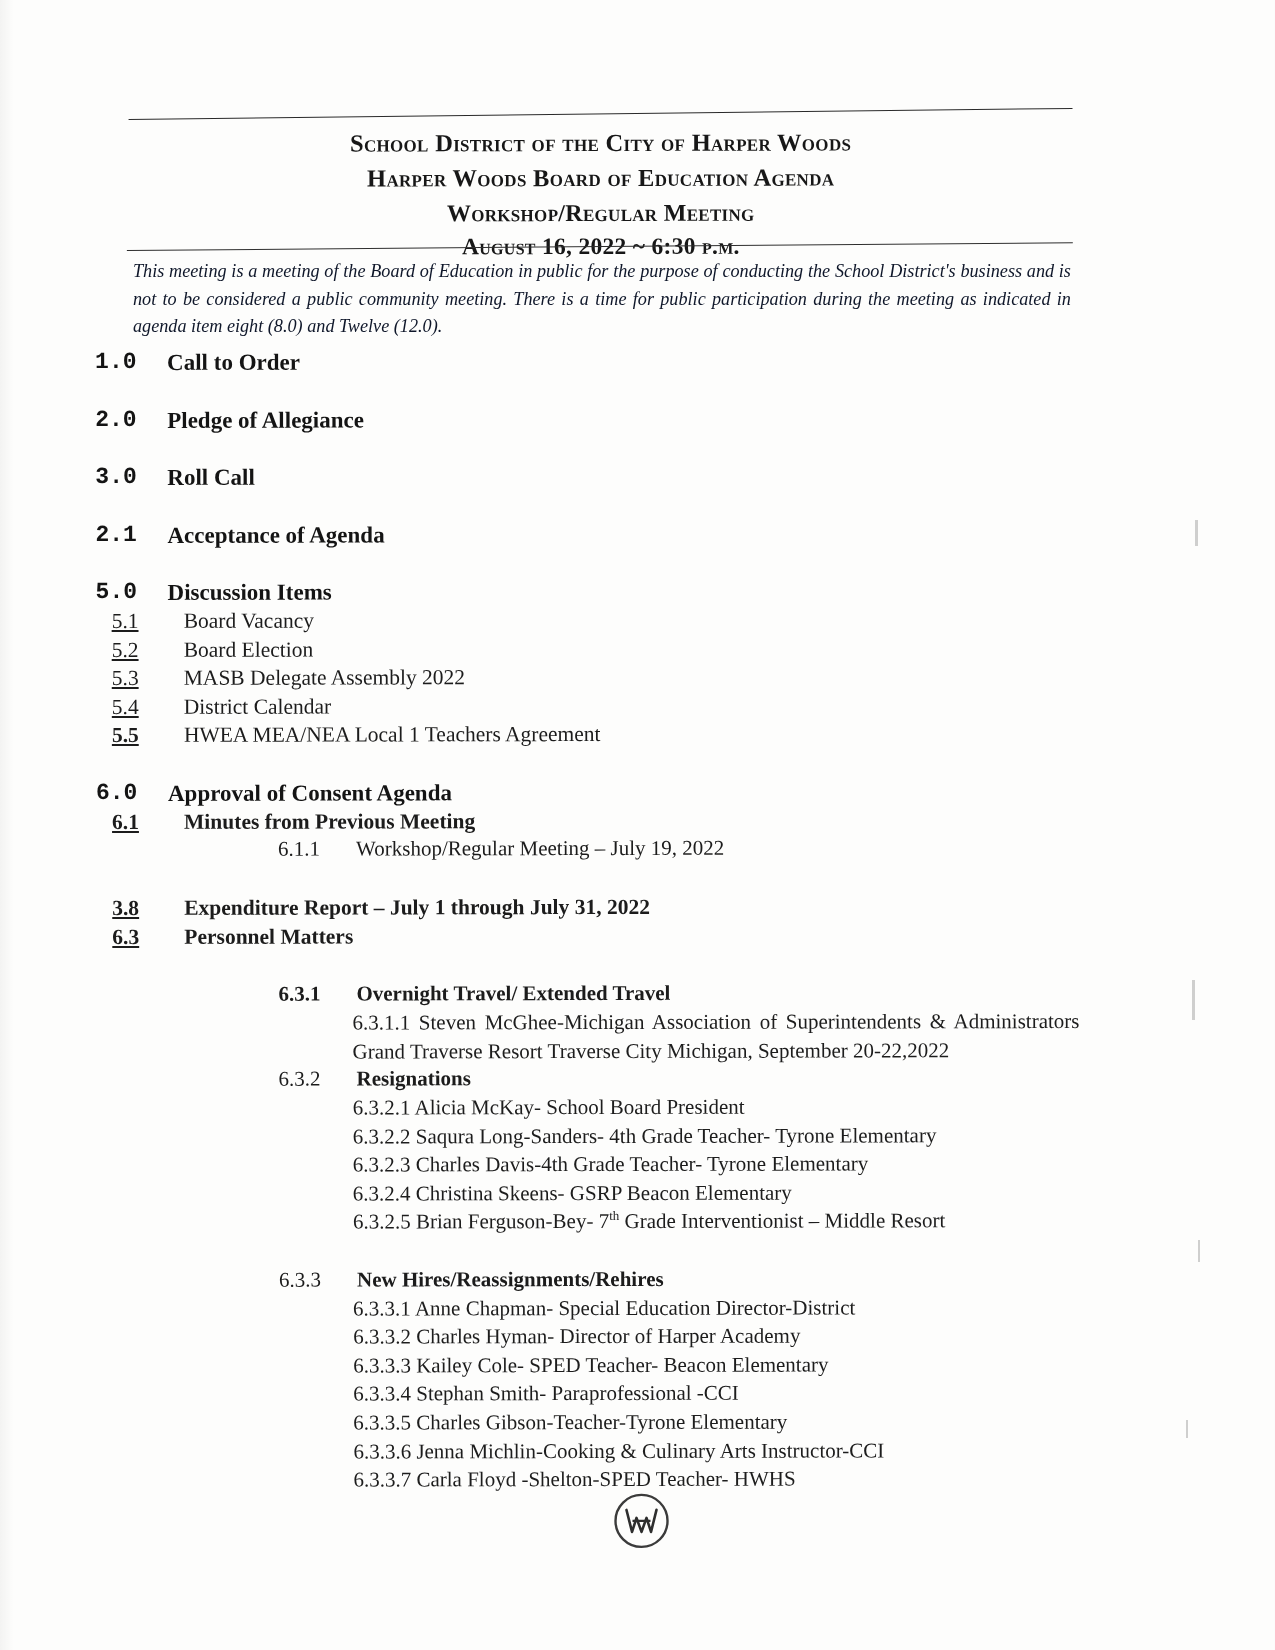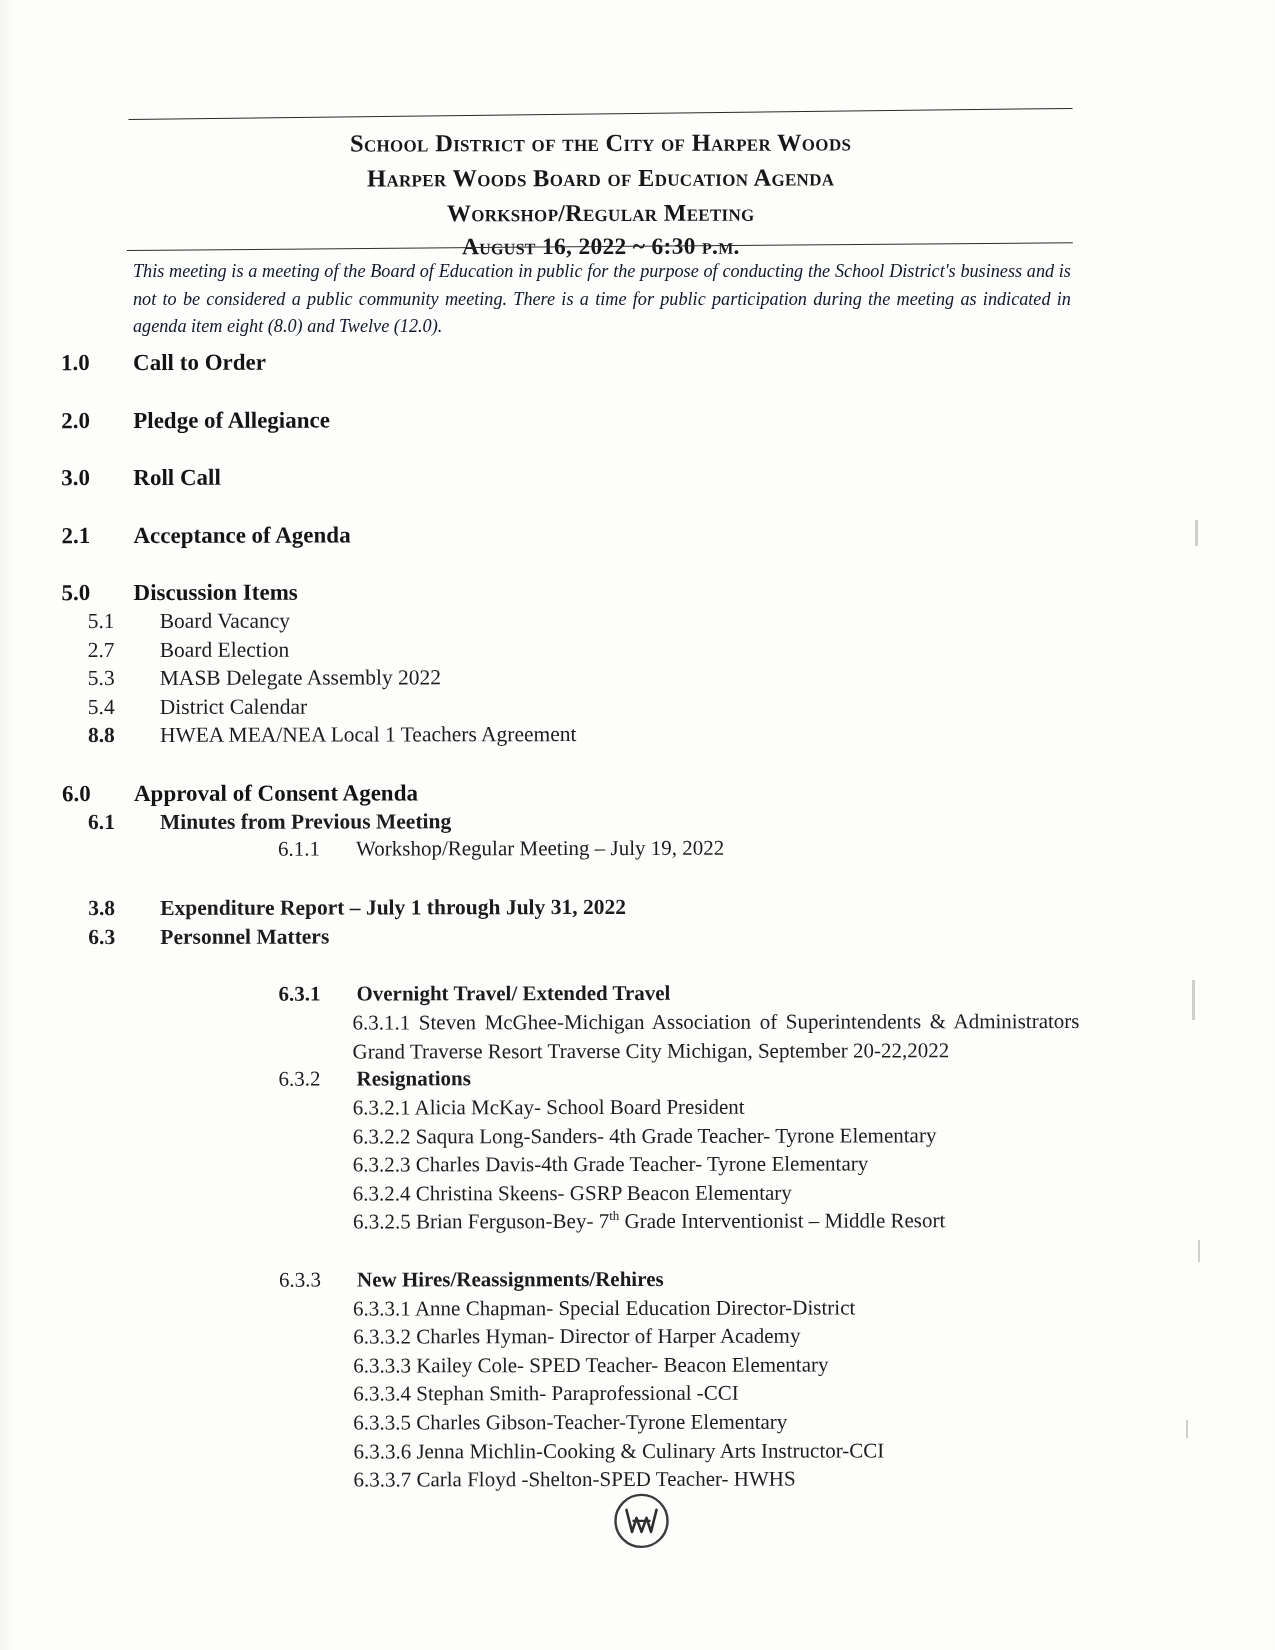--- a/index.html
+++ b/index.html
@@ -102,30 +102,30 @@
   }
 
   .lvl1 {
     position: relative;
     display: flex;
     font-weight: bold;
     font-size: 23px;
     line-height: 1.2;
     color: #141414;
   }
-  .lvl1 .num { width: 72px; margin-left: 62px; flex: none; }
+  .lvl1 .num { width: 72px; margin-left: 96px; flex: none; font-family: Liberation Mono, monospace; }
   .lvl1 .txt { flex: 1; }
 
   .lvl2 {
     display: flex;
     font-size: 21.5px;
     line-height: 1.33;
     color: #1c1c1c;
   }
-  .lvl2 .num { width: 72px; margin-left: 88px; flex: none; }
+  .lvl2 .num { width: 72px; margin-left: 112px; flex: none; text-decoration: underline; }
   .lvl2 .txt { flex: 1; }
   .lvl2.bold { font-weight: bold; font-size: 21.5px; }
 
   .lvl3 {
     display: flex;
     font-size: 21px;
     line-height: 1.33;
     color: #1c1c1c;
   }
   .lvl3 .num { width: 78px; margin-left: 278px; flex: none; }
@@ -200,33 +200,33 @@
 
       <div class="lvl1">
         <span class="num">5.0</span>
         <span class="txt">Discussion Items</span>
       </div>
       <div class="lvl2">
         <span class="num">5.1</span>
         <span class="txt">Board Vacancy</span>
       </div>
       <div class="lvl2">
-        <span class="num">2.7</span>
+        <span class="num">5.2</span>
         <span class="txt">Board Election</span>
       </div>
       <div class="lvl2">
         <span class="num">5.3</span>
         <span class="txt">MASB Delegate Assembly 2022</span>
       </div>
       <div class="lvl2">
         <span class="num">5.4</span>
         <span class="txt">District Calendar</span>
       </div>
       <div class="lvl2 bold">
-        <span class="num">8.8</span>
+        <span class="num">5.5</span>
         <span class="txt" style="font-weight:normal">HWEA MEA/NEA Local 1 Teachers Agreement</span>
       </div>
 
       <div class="spacer-lg"></div>
 
       <div class="lvl1">
         <span class="num">6.0</span>
         <span class="txt">Approval of Consent Agenda</span>
       </div>
       <div class="lvl2 bold">

